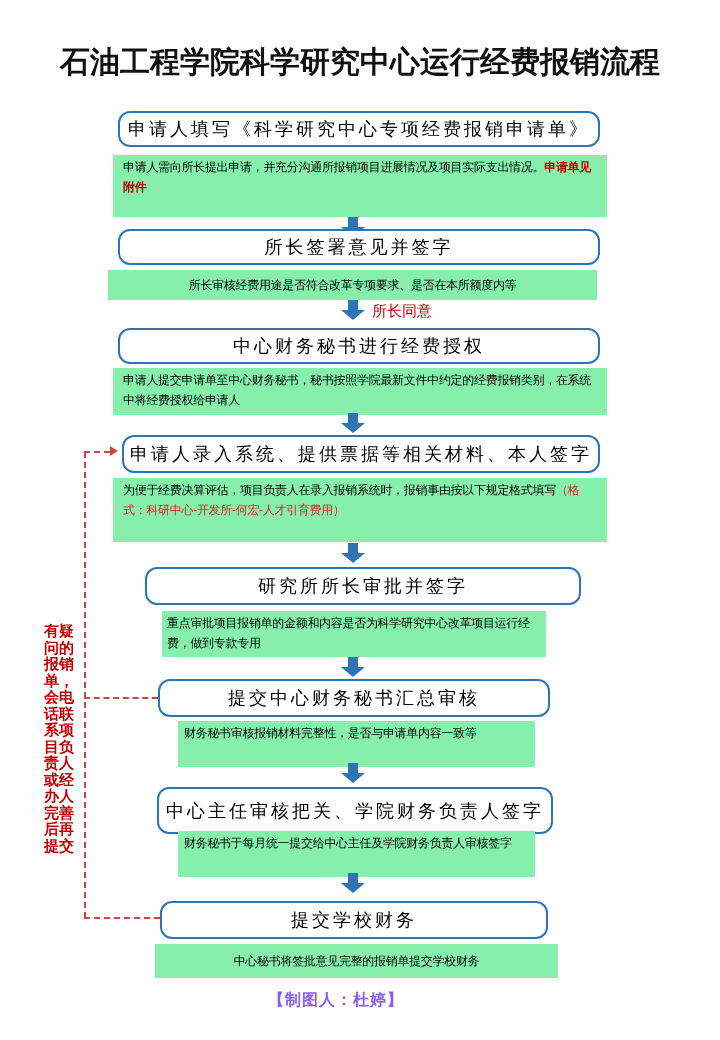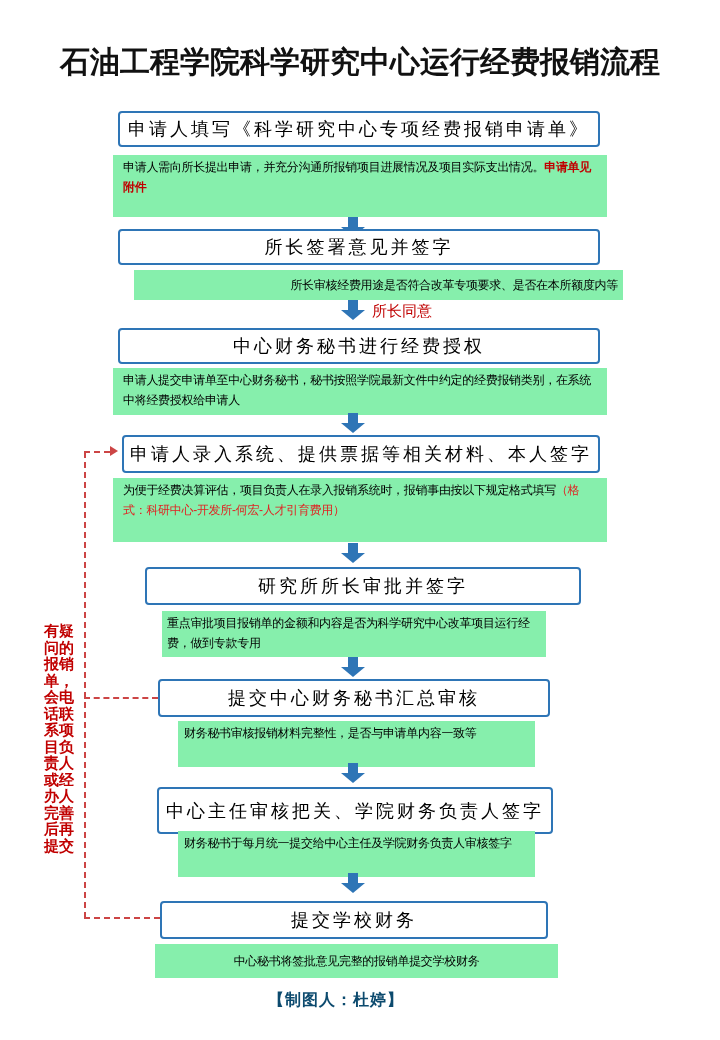--- a/index.html
+++ b/index.html
@@ -6,21 +6,21 @@
   .page {
     position:relative; width:720px; height:1040px; background:#ffffff;
     font-family:"Liberation Sans", sans-serif; overflow:hidden;
   }
   .title {
     position:absolute; top:42px; left:0; width:720px; text-align:center;
     font-size:30px; font-weight:bold; color:#111111; letter-spacing:0px;
   }
   .flow-box {
     position:absolute; box-sizing:border-box; background:#ffffff;
-    border:2px solid #2e75b6; border-radius:4px;
+    border:2px solid #2e75b6; border-radius:12px;
     display:flex; align-items:center; justify-content:center;
     font-family:"DejaVu Serif", serif; font-size:18px; color:#000000;
     letter-spacing:3px; white-space:nowrap;
   }
   .desc {
     position:absolute; box-sizing:border-box; background:#86efac;
     color:#000000; font-size:12px; line-height:20px; padding:2px 10px;
     text-align:left; letter-spacing:-0.3px;
   }
   .desc-center { text-align:center; display:flex; align-items:center; justify-content:center; }
@@ -45,28 +45,28 @@
     border-top:5px solid transparent; border-bottom:5px solid transparent;
     border-left:8px solid #cc4545;
   }
   .side-note {
     position:absolute; left:44px; top:623px; width:34px;
     font-size:15px; font-weight:bold; color:#c00000; line-height:16.5px;
     word-break:break-all; text-align:left;
   }
   .footer {
     position:absolute; top:990px; left:0; width:672px; text-align:center;
-    font-size:16px; font-weight:bold; color:#0c4a6e; letter-spacing:1px;
+    font-size:16px; font-weight:bold; color:#8b5cf6; letter-spacing:1px;
   }
   
   .b1 { left:118px; top:111px; width:482px; height:36px; }
   .d1 { left:113px; top:155px; width:494px; height:62px; }
   .a1 { top:217px; }
   .b2 { left:118px; top:229px; width:482px; height:36px; }
-  .d2 { left:134px; top:270px; width:489px; height:30px; padding:3px 5px;justify-content:flex-end; }
+  .d2 { left:108px; top:270px; width:489px; height:30px; padding:3px 5px; }
   .a2 { top:300px; }
   .l2 { top:302px; }
   .b3 { left:118px; top:328px; width:482px; height:36px; }
   .d3 { left:113px; top:368px; width:494px; height:47px; }
   .a3 { top:413px; }
   .b4 { left:122px; top:435px; width:478px; height:38px; }
   .d4 { left:113px; top:478px; width:494px; height:64px; }
   .a4 { top:543px; }
   .b5 { left:145px; top:567px; width:436px; height:38px; }
   .d5 { left:162px; top:611px; width:384px; height:46px; padding:2px 5px; }

